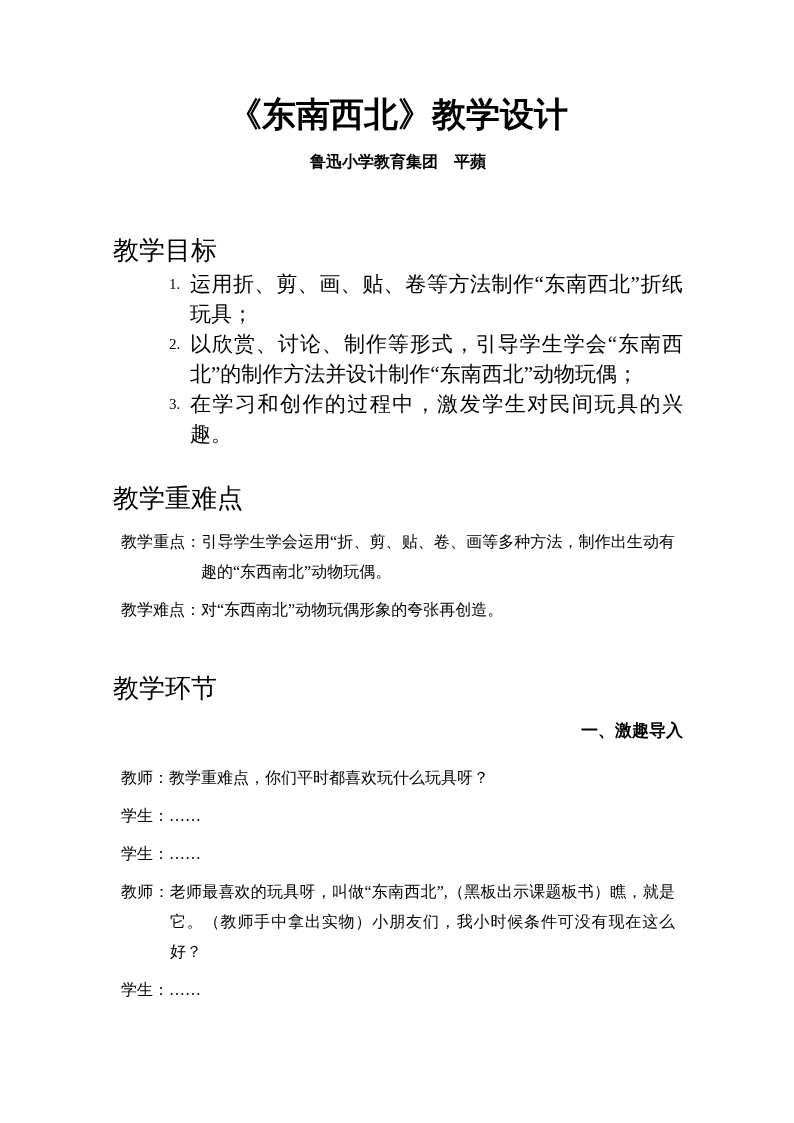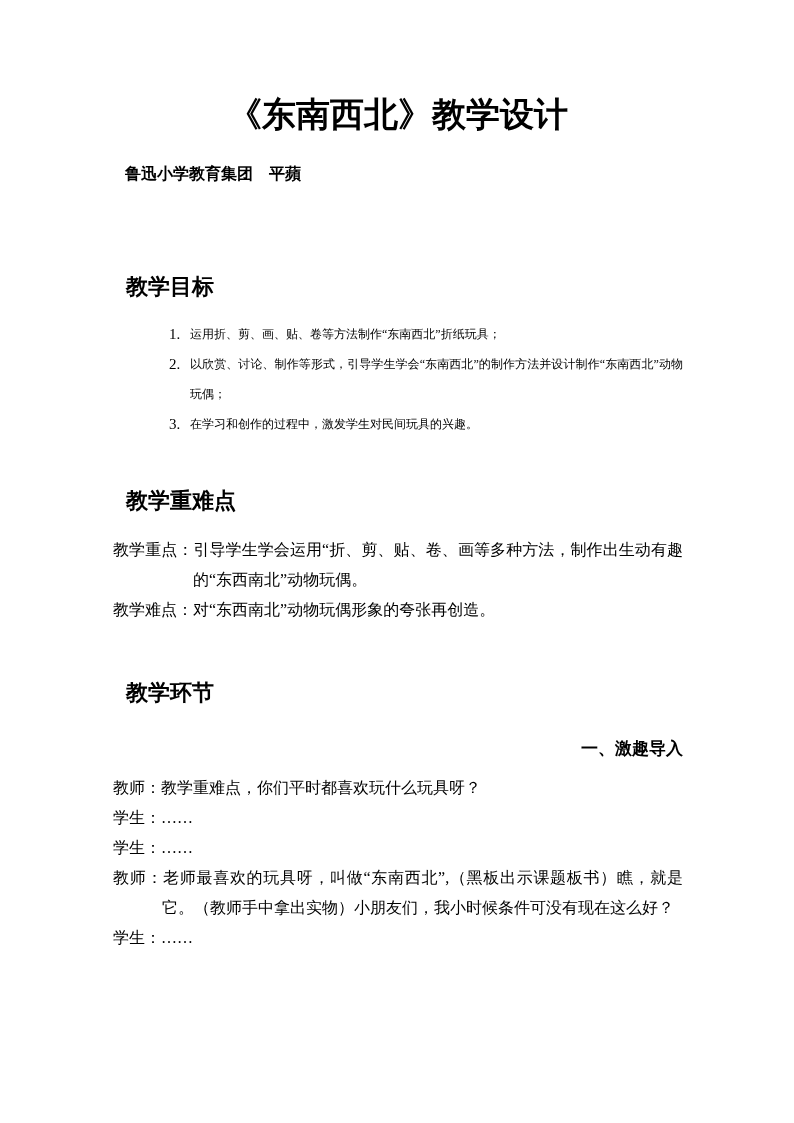--- a/index.html
+++ b/index.html
@@ -39,35 +39,36 @@
     text-align: center;
     font-family: "Liberation Sans", "DejaVu Sans", sans-serif;
     font-weight: bold;
     font-size: 34px;
     line-height: 44px;
     letter-spacing: 0px;
     white-space: nowrap;
   }
 
   .doc-subtitle {
-    margin: 12px;
+    margin: 0;
     padding-top: 14px;
+    text-align: center;
     font-family: "Liberation Sans", "DejaVu Sans", sans-serif;
     font-weight: bold;
     font-size: 16px;
     line-height: 24px;
     white-space: pre;
   }
 
   
   .sec-h1 {
-    margin: 13px;
+    margin: 0;
     font-family: "Liberation Sans", "DejaVu Sans", sans-serif;
-    font-weight: bold;
-    font-size: 22px;
+    font-weight: normal;
+    font-size: 26px;
     line-height: 26px;
   }
 
   .sec-h2 {
     margin: 0;
     font-family: "Liberation Sans", "DejaVu Sans", sans-serif;
     font-weight: bold;
     font-size: 17px;
     line-height: 24px;
     text-align: right;
@@ -84,39 +85,39 @@
 
   
   .obj-list {
     margin: 0;
     padding: 0 0 0 56px;
     list-style: none;
     counter-reset: objitem;
   }
   .obj-list li {
     position: relative;
-    font-size: 12px;
+    font-size: 21px;
     line-height: 30px;
     text-align: justify;
     text-justify: inter-ideograph;
     padding-left: 21px;
     counter-increment: objitem;
   }
   .obj-list li::before {
     content: counter(objitem) ".";
     position: absolute;
     left: 0;
     top: 0;
     font-family: "Liberation Serif", "DejaVu Serif", serif;
     font-size: 15px;
   }
 
   
   .para {
-    margin: 0;
+    margin: 8px;
     font-size: 16px;
     line-height: 30px;
     text-align: justify;
     text-justify: inter-ideograph;
   }
 
   
   .hang-5 {
     padding-left: 80px;
     text-indent: -80px;

